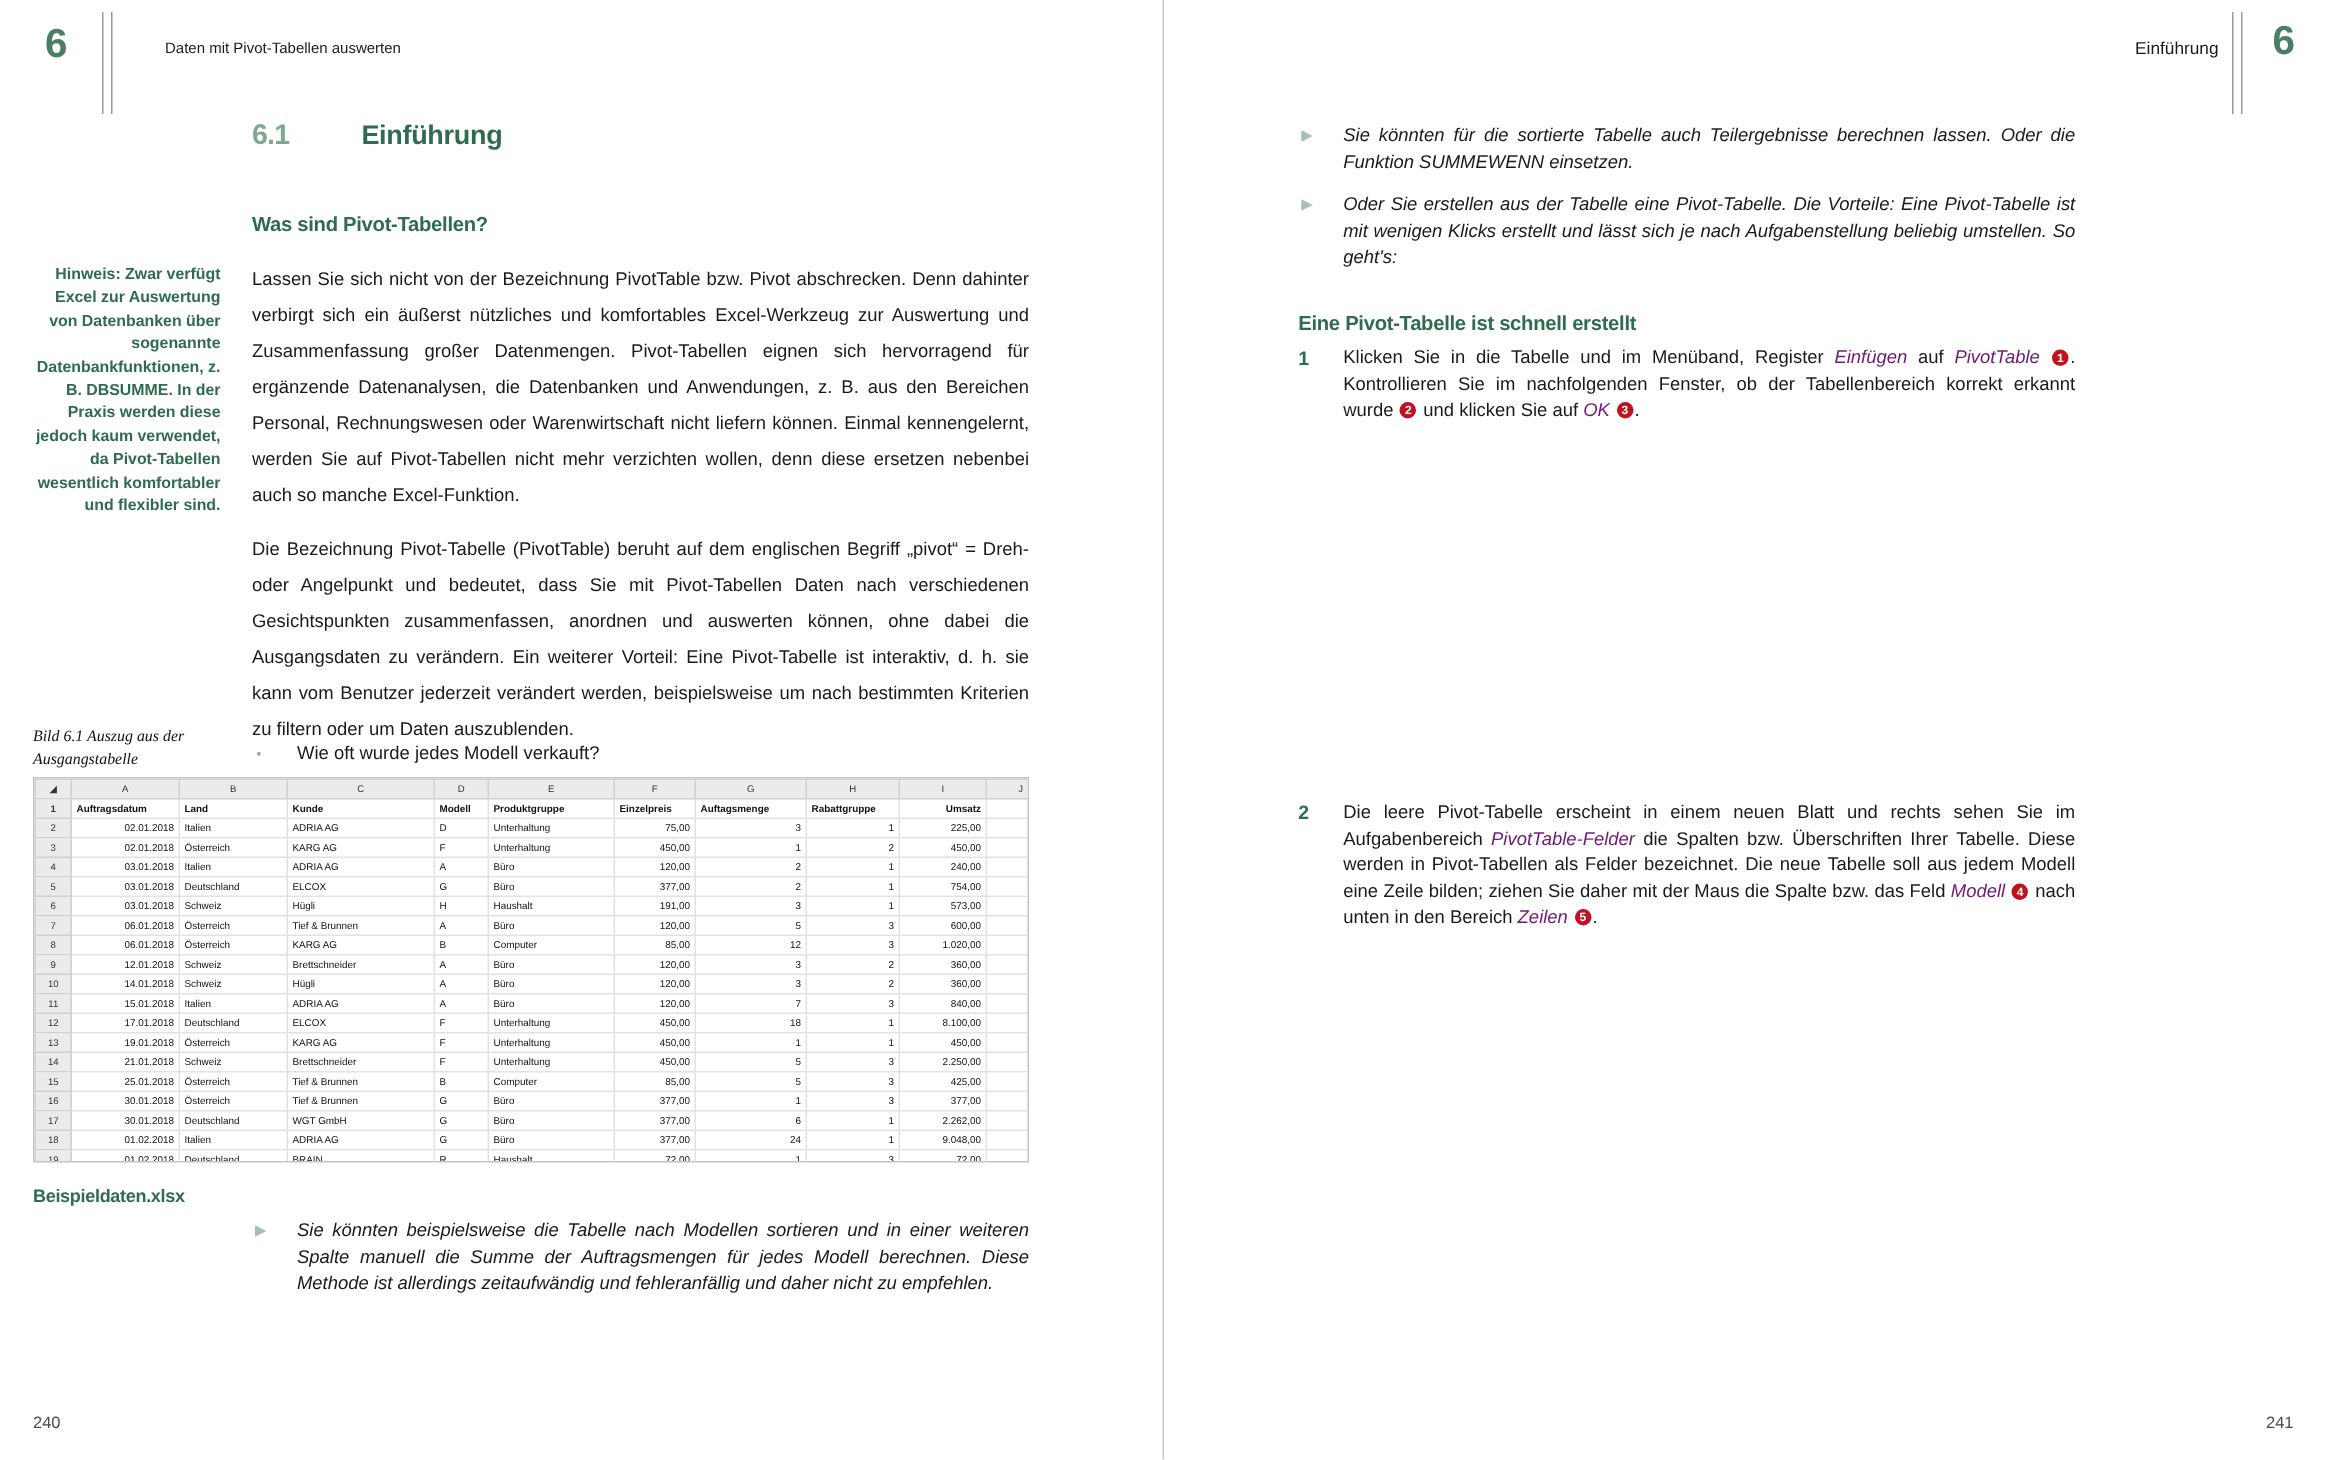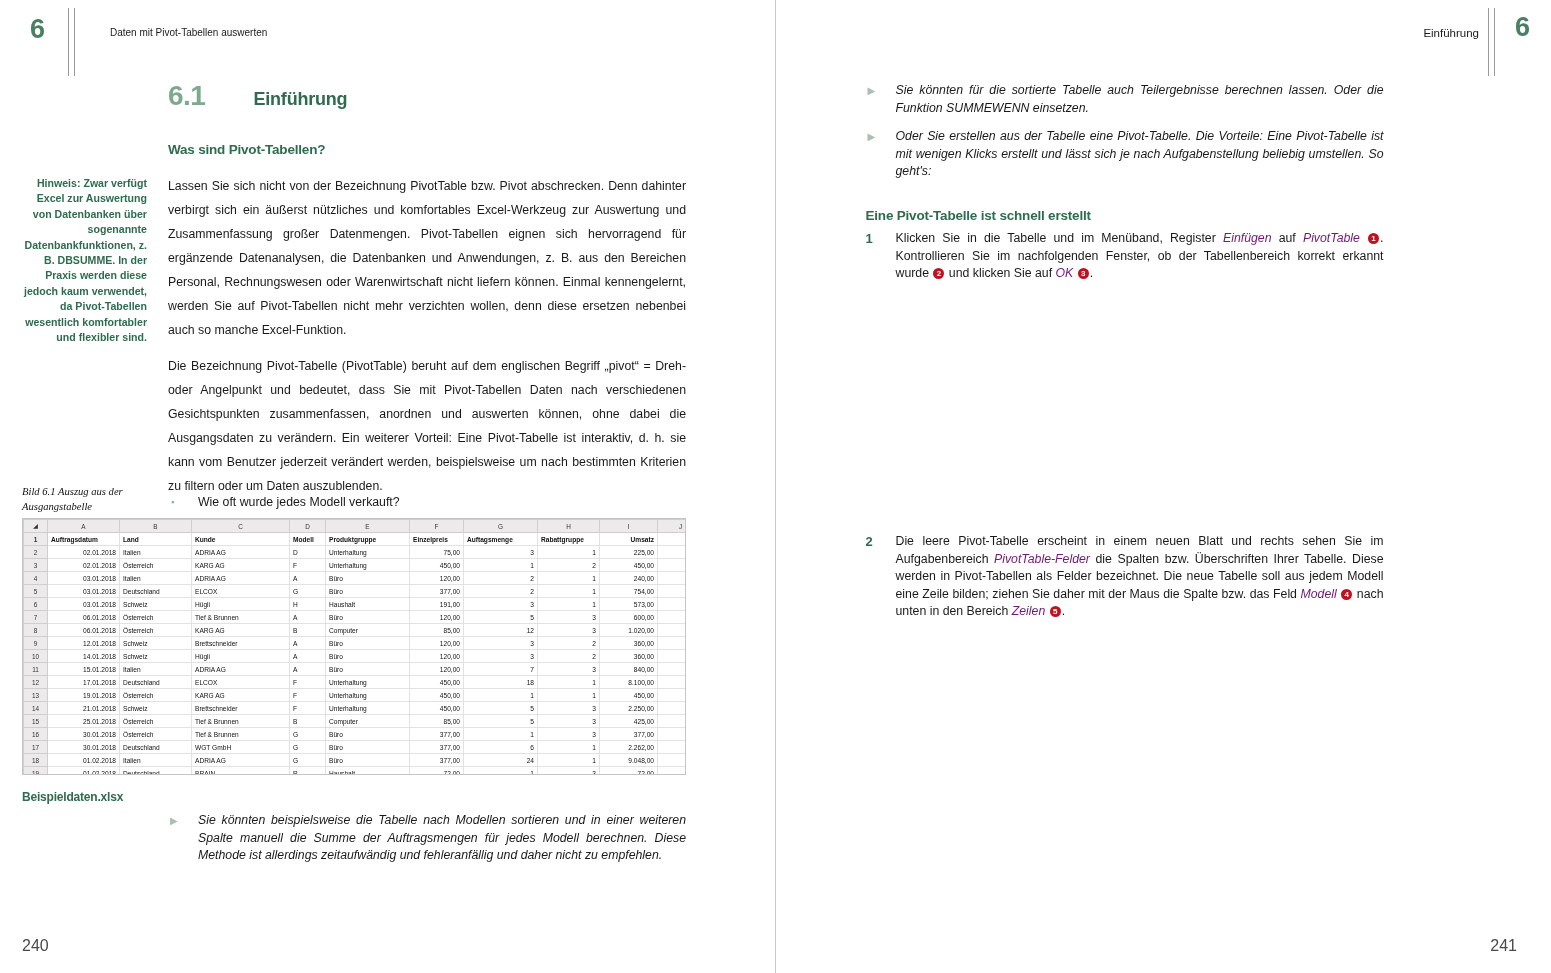--- a/index.html
+++ b/index.html
@@ -27,21 +27,21 @@
   .rh-rules i { display:inline-block; width:1px; height:68px; background:#9a9a9a; margin-right:5px; vertical-align:top; }
   .rh-title { position:absolute; left:90px; top:27px; font-size:10px; color:#1a1a1a;margin-left:20px; }
 
   .rh-right-title { position:absolute; right:72px; top:27px; font-size:11.5px; color:#1a1a1a; }
   .rh-right-rules { position:absolute; right:56px; top:8px; }
   .rh-right-rules i { display:inline-block; width:1px; height:68px; background:#9a9a9a; margin-left:5px; vertical-align:top; }
   .rh-right-num { position:absolute; right:22px; top:14px; font-size:27px; font-weight:bold; color:#4a7f63; line-height:1; letter-spacing:-1px; }
 
   
   .sec-head { position:absolute; left:168px; top:80px; display:flex; align-items:baseline; }
-  .sec-no { font-size:28px; font-weight:bold; color:#7fa891; letter-spacing:-0.5px;text-align:center; }
+  .sec-no { font-size:19px; font-weight:bold; color:#7fa891; letter-spacing:-0.5px;text-align:center; }
   .sec-title { font-size:18px; font-weight:bold; color:#2f6b4f; margin-left:48px; letter-spacing:-0.2px; }
 
   .h3 { position:absolute; font-size:13.5px; font-weight:bold; color:#2f6b4f; letter-spacing:-0.2px; }
 
   
   .body-col { position:absolute; left:168px; width:518px; font-size:12.3px; line-height:24px; text-align:justify; }
   .body-col p { margin:0 0 12px 0; }
   .body-col p:last-child { margin-bottom:0; }
 
   .margin-note {
@@ -78,21 +78,21 @@
   .step .stxt { flex:1; }
   .it-g { font-style:italic; color:#701a75; }
 
   .circnum {
     display:inline-block; width:11px; height:11px; border-radius:50%;
     background:#c0111f; color:#fff; font-size:8px; font-weight:bold;
     text-align:center; line-height:11px; vertical-align:1px; margin:0 1px;
   }
 
   
-  .folio { position:absolute; bottom:18px; font-size:16px; color:#4a4a4a; }
+  .folio { position:absolute; bottom:18px; font-size:11px; color:#4a4a4a; }
 
   
   .xl61 {
     position:absolute; left:22px; top:518px; width:664px; height:257px;
     background:#fff; border:1px solid #c4c4c4; overflow:hidden;
     font-size:6.6px; font-family:"Liberation Sans", sans-serif; color:#111;
   }
   .xl61 table { border-collapse:collapse; width:100%; table-layout:fixed; }
   .xl61 .colhdr td {
     background:#eceaea; border:1px solid #cfcfcf; height:13px; text-align:center;
@@ -464,15 +464,15 @@
       </div>
     </div>
 
     <div class="steps" style="left:90px; top:533px;">
       <div class="step">
         <span class="n">2</span>
         <span class="stxt"><span>Die leere Pivot-Tabelle erscheint in einem neuen Blatt und rechts sehen Sie im Aufgabenbereich </span><span class="it-g">PivotTable-Felder</span><span> die Spalten bzw. Überschriften Ihrer Tabelle. Diese werden in Pivot-Tabellen als Felder bezeichnet. Die neue Tabelle soll aus jedem Modell eine Zeile bilden; ziehen Sie daher mit der Maus die Spalte bzw. das Feld </span><span class="it-g">Modell</span> <span class="circnum">4</span><span> nach unten in den Bereich </span><span class="it-g">Zeilen</span> <span class="circnum">5</span><span>.</span></span>
       </div>
     </div>
 
-    <div class="folio" style="right:34px;">241</div>
+    <div class="folio" style="right:22px;">241</div>
   </div>
 </div>
 
 </body></html>

